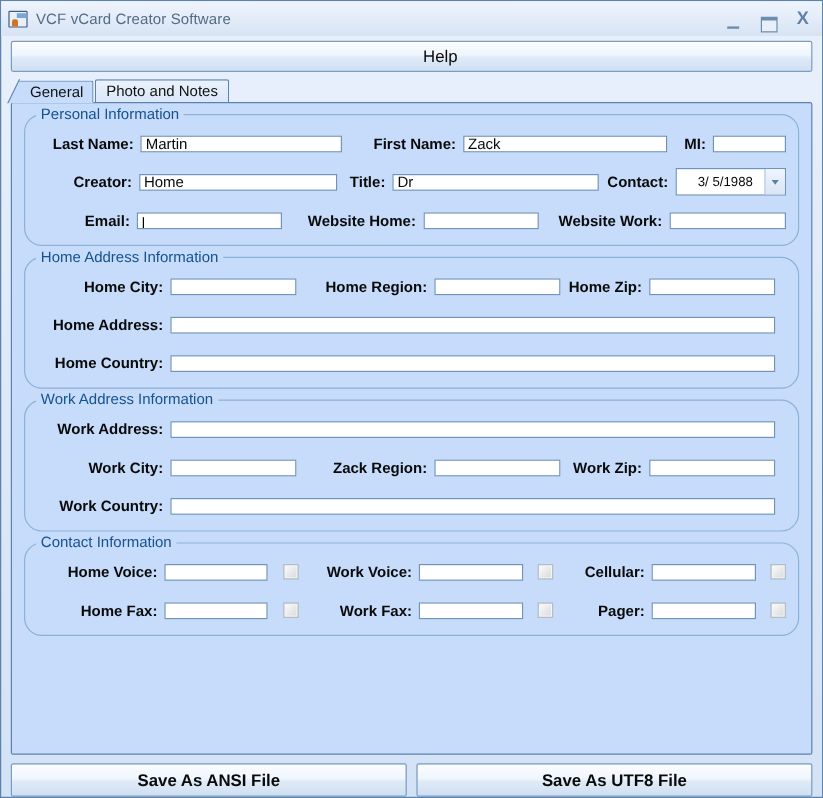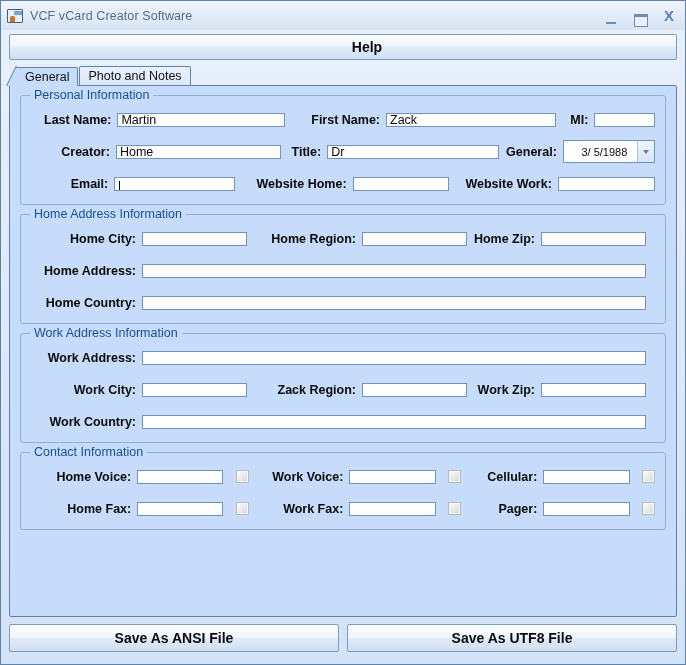--- a/index.html
+++ b/index.html
@@ -109,21 +109,21 @@
   }
   .help-btn {
     height: 26px;
     border: 1px solid #7a9cc0;
     border-radius: 2px;
     background: linear-gradient(180deg, #fbfdff 0%, #eef5fd 45%, #dfeaf7 55%, #cfdff2 100%);
     display: flex;
     align-items: center;
     justify-content: center;
     font-size: 14px;
-    font-weight: bold;
+    font-weight: normal;
     color: #0b0b0b;
     cursor: default;
     padding-left: 48px;
   }
 
   
   .tabstrip {
     margin: 6px 0 0 14px;
     height: 19px;
     display: flex;
@@ -181,21 +181,21 @@
     border-radius: 2px;
     padding: 9px 10px 6px 10px;
     position: relative;
     overflow: hidden;
   }
 
   
   .group {
     position: relative;
     border: 1px solid #8db1d8;
-    border-radius: 3px;
+    border-radius: 15px;
     margin-bottom: 9px;
     padding: 12px 10px 9px 10px;
   }
   .group > .legend {
     position: absolute;
     top: -8px; left: 9px;
     background: #c6dcfa;
     padding: 0 4px;
     font-size: 12.5px;
     color: #16528f;
@@ -280,21 +280,21 @@
     background: linear-gradient(135deg, #fdfdfd 0%, #e4e6e8 60%, #d6d9dc 100%);
     flex: 0 0 13px;
     box-shadow: inset 0 0 0 1px #f3f4f5;
   }
 
   
   .footer {
     flex: 0 0 auto;
     display: flex;
     gap: 8px;
-    padding: 7px 8px 12px 8px;
+    padding: 7px 8px 0 8px;
     justify-content: space-between;
   }
   .save-btn {
     flex: 1 1 0;
     height: 28px;
     border: 1px solid #7a9cc0;
     border-radius: 2px;
     background: linear-gradient(180deg, #fbfdff 0%, #eff6fd 45%, #e0eaf7 55%, #cfdff2 100%);
     display: flex;
     align-items: center;
@@ -341,21 +341,21 @@
         <div class="fld" style="width:177px">Zack</div>
         <div class="lbl" style="width:40px">MI:</div>
         <div class="fld" style="width:63px"></div>
       </div>
 
       <div class="row">
         <div class="lbl" style="width:90px">Creator:</div>
         <div class="fld" style="width:175px">Home</div>
         <div class="lbl" style="width:49px">Title:</div>
         <div class="fld" style="width:182px">Dr</div>
-        <div class="lbl" style="width:68px">General:</div>
+        <div class="lbl" style="width:68px">Contact:</div>
         <div class="spinner" style="width:98px">
           <div class="val">3/  5/1988</div>
           <div class="arrow"></div>
         </div>
       </div>
 
       <div class="row last">
         <div class="lbl" style="width:90px">Email:</div>
         <div class="fld caret" style="width:131px"></div>
         <div class="lbl" style="width:127px">Website Home:</div>

